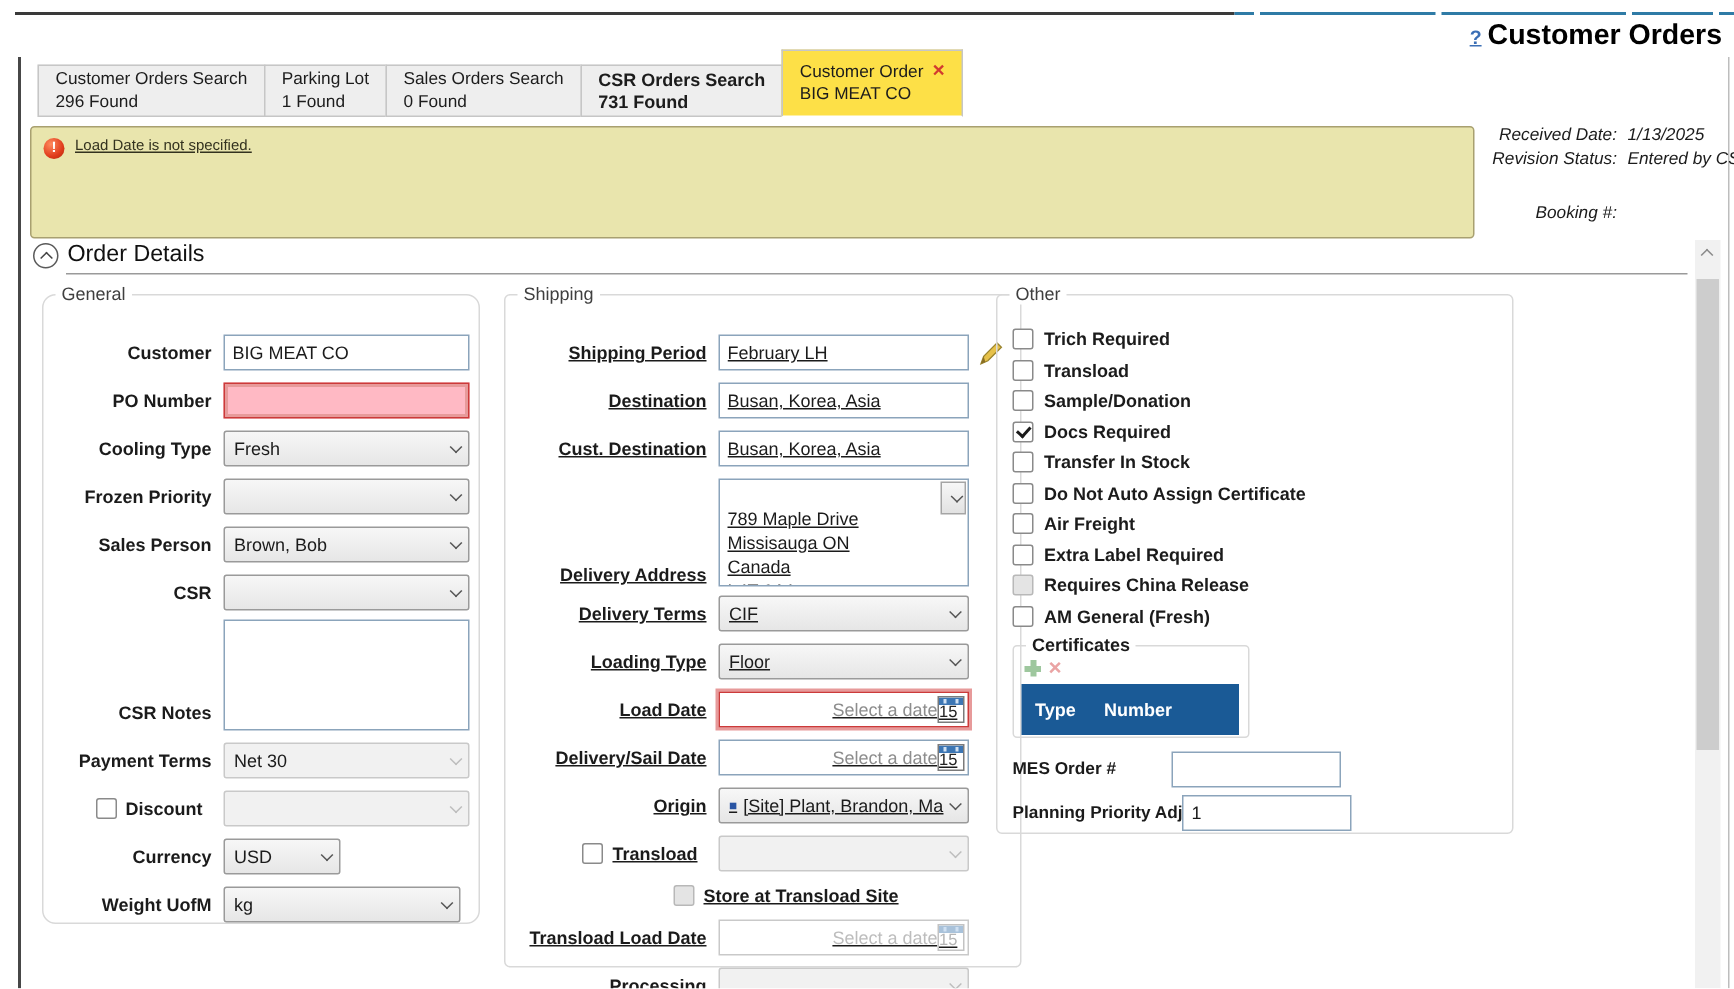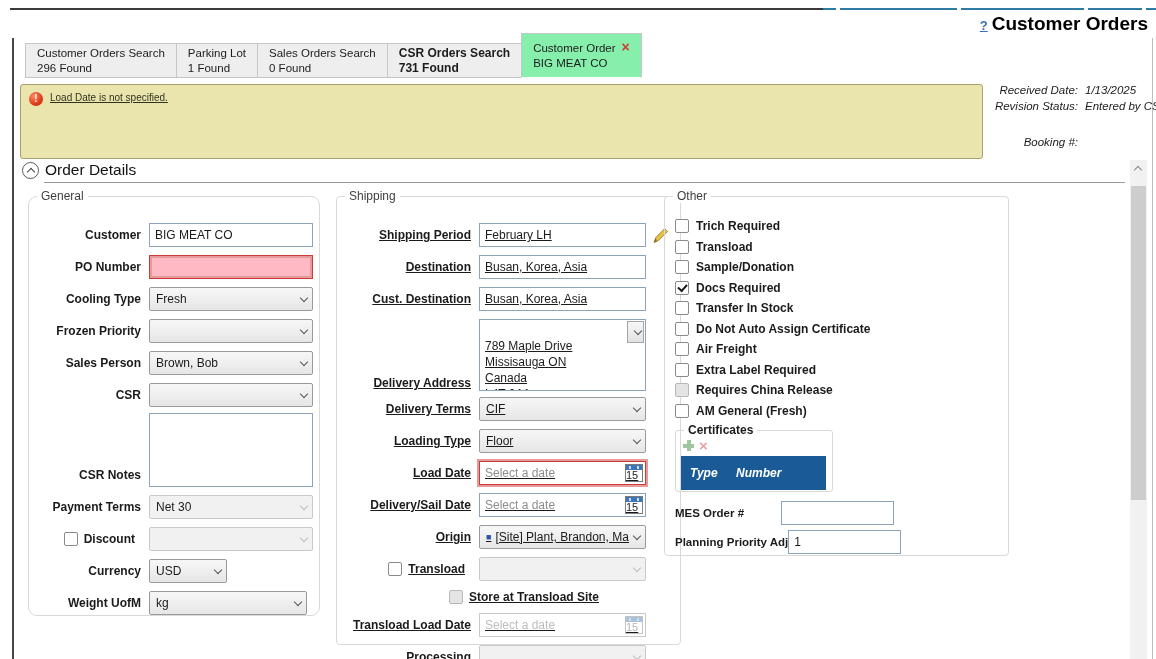--- a/index.html
+++ b/index.html
@@ -22,21 +22,21 @@
   .title-wrap{position:absolute; top:13px; right:8px; display:flex; align-items:baseline; gap:4px;}
   .help-link{color:var(--link-blue); text-decoration:underline; font-size:13px; font-weight:bold; cursor:pointer;}
   .page-title{font-size:19px; font-weight:bold; color:#000;}
 
   
   .tabs{position:absolute; left:25px; top:33px; height:45px; display:flex; align-items:flex-end;}
   .tab{height:35px; background:var(--tab-bg); border:1px solid var(--tab-border); margin-left:-1px;
        padding:2px 11px 0 11px; line-height:15px; font-size:11.5px; color:#1c1c1c; white-space:nowrap; cursor:pointer;}
   .tab:first-child{margin-left:0;}
   .tab.bold{font-weight:bold; font-size:12px;}
-  .tab.active{height:45px; background:#86efac; border-bottom:1px solid #fff; padding-top:7px; z-index:2; position:relative;}
+  .tab.active{height:45px; background:#fde047; border-bottom:1px solid #fff; padding-top:7px; z-index:2; position:relative;}
   .tab .l1{display:block;}
   .tab .l2{display:block;}
   .tab-close{color:#d23b2f; font-weight:bold; font-size:14px; margin-left:6px; line-height:10px; cursor:pointer;}
 
   
   .alert{position:absolute; left:20px; top:84px; width:963px; height:75px; background:var(--warning-bg);
          border:1px solid var(--warning-border); border-radius:3px; padding:6px 8px; display:flex; gap:7px;}
   .alert-icon{width:14px; height:14px; border-radius:50%; flex:0 0 14px; margin-top:1px;
               background:radial-gradient(circle at 35% 30%, #ff8a5e, #e03c1c 60%, #b22408);
               color:#fff; font-weight:bold; font-size:10px; text-align:center; line-height:14px;}
@@ -88,21 +88,21 @@
   .combo{height:24px; border:1px solid #9a9a9a; border-radius:2px; background:linear-gradient(#f7f7f7,#e6e6e6);
          display:flex; align-items:center; padding:0 4px 0 6px; cursor:pointer; overflow:hidden; white-space:nowrap;}
   .combo-val{flex:1; overflow:hidden; text-overflow:clip; white-space:nowrap;}
   .caret{width:8px; height:8px; position:relative; flex:0 0 8px; margin-left:4px;}
   .caret::after{content:""; position:absolute; left:1px; top:0px; width:5px; height:5px;
        border-right:1.4px solid #555; border-bottom:1.4px solid #555; transform:rotate(45deg);}
   .combo.disabled{background:#f1f1f1; border-color:#c9c9c9; cursor:default;}
   .combo.disabled .caret::after{border-color:#bdbdbd;}
 
   .datebox{height:24px; border:1px solid #8ba4bb; background:#fff; display:flex; align-items:center; padding:0 2px 0 5px;}
-  .datebox .ph{flex:1; color:#8d8d8d;}
+  .datebox .ph{flex:1; color:#8d8d8d;text-align:right;}
   .datebox.error{border:1px solid var(--error-red); box-shadow:0 0 0 2px #e79a9a;}
   .datebox.disabled{border-color:#c9c9c9;}
   .datebox.disabled .ph{color:#bdbdbd;}
   .calbtn{width:18px; height:18px; border:1px solid #7b7b7b; background:#fff; flex:0 0 18px; cursor:pointer;
           display:flex; flex-direction:column; overflow:hidden;}
   .cal-top{height:5px; background:#3c76b4; position:relative;}
   .cal-top::before,.cal-top::after{content:""; position:absolute; top:1px; width:2px; height:3px; background:#cfe0f2;}
   .cal-top::before{left:3px;} .cal-top::after{right:3px;}
   .cal-num{font-size:11px; line-height:11px; text-align:left; color:#222;}
   .datebox.disabled .calbtn{border-color:#c3c3c3;}
@@ -130,21 +130,21 @@
   .cb-row .cb-label{font-weight:bold; white-space:nowrap;}
 
   .cert-box{position:relative; margin-top:12px; margin-left:0px; width:158px; height:62px;
             border:1px solid #d9d9d9; border-radius:3px; padding:9px 6px 0 5px;}
   .cert-tools{display:flex; gap:5px; align-items:center; height:12px; margin-left:2px;}
   .plus-icon{position:relative; width:11px; height:11px;}
   .plus-icon::before{content:""; position:absolute; left:3.5px; top:0; width:4px; height:11px; background:#9ec79e;}
   .plus-icon::after{content:""; position:absolute; left:0; top:3.5px; width:11px; height:4px; background:#9ec79e;}
   .x-icon{color:#eaa4a4; font-weight:bold; font-size:15px; line-height:11px; cursor:pointer;}
   .cert-grid-header{margin-top:4px; height:34px; background:var(--grid-header-blue); color:#fff; font-weight:bold;
-            display:flex; align-items:center; padding-left:9px;font-style:italic;}
+            display:flex; align-items:center; padding-left:9px;}
   .cert-col-type{width:46px;}
 
   .mes-row{display:flex; align-items:center; margin-top:9px; height:24px;}
   .mes-row .flbl{font-weight:bold; flex:0 0 106px; font-size:11.5px; white-space:nowrap;}
   .mes-row .txt{width:113px; flex:0 0 113px;}
 </style>
 </head>
 <body>
 
 <div class="app">

